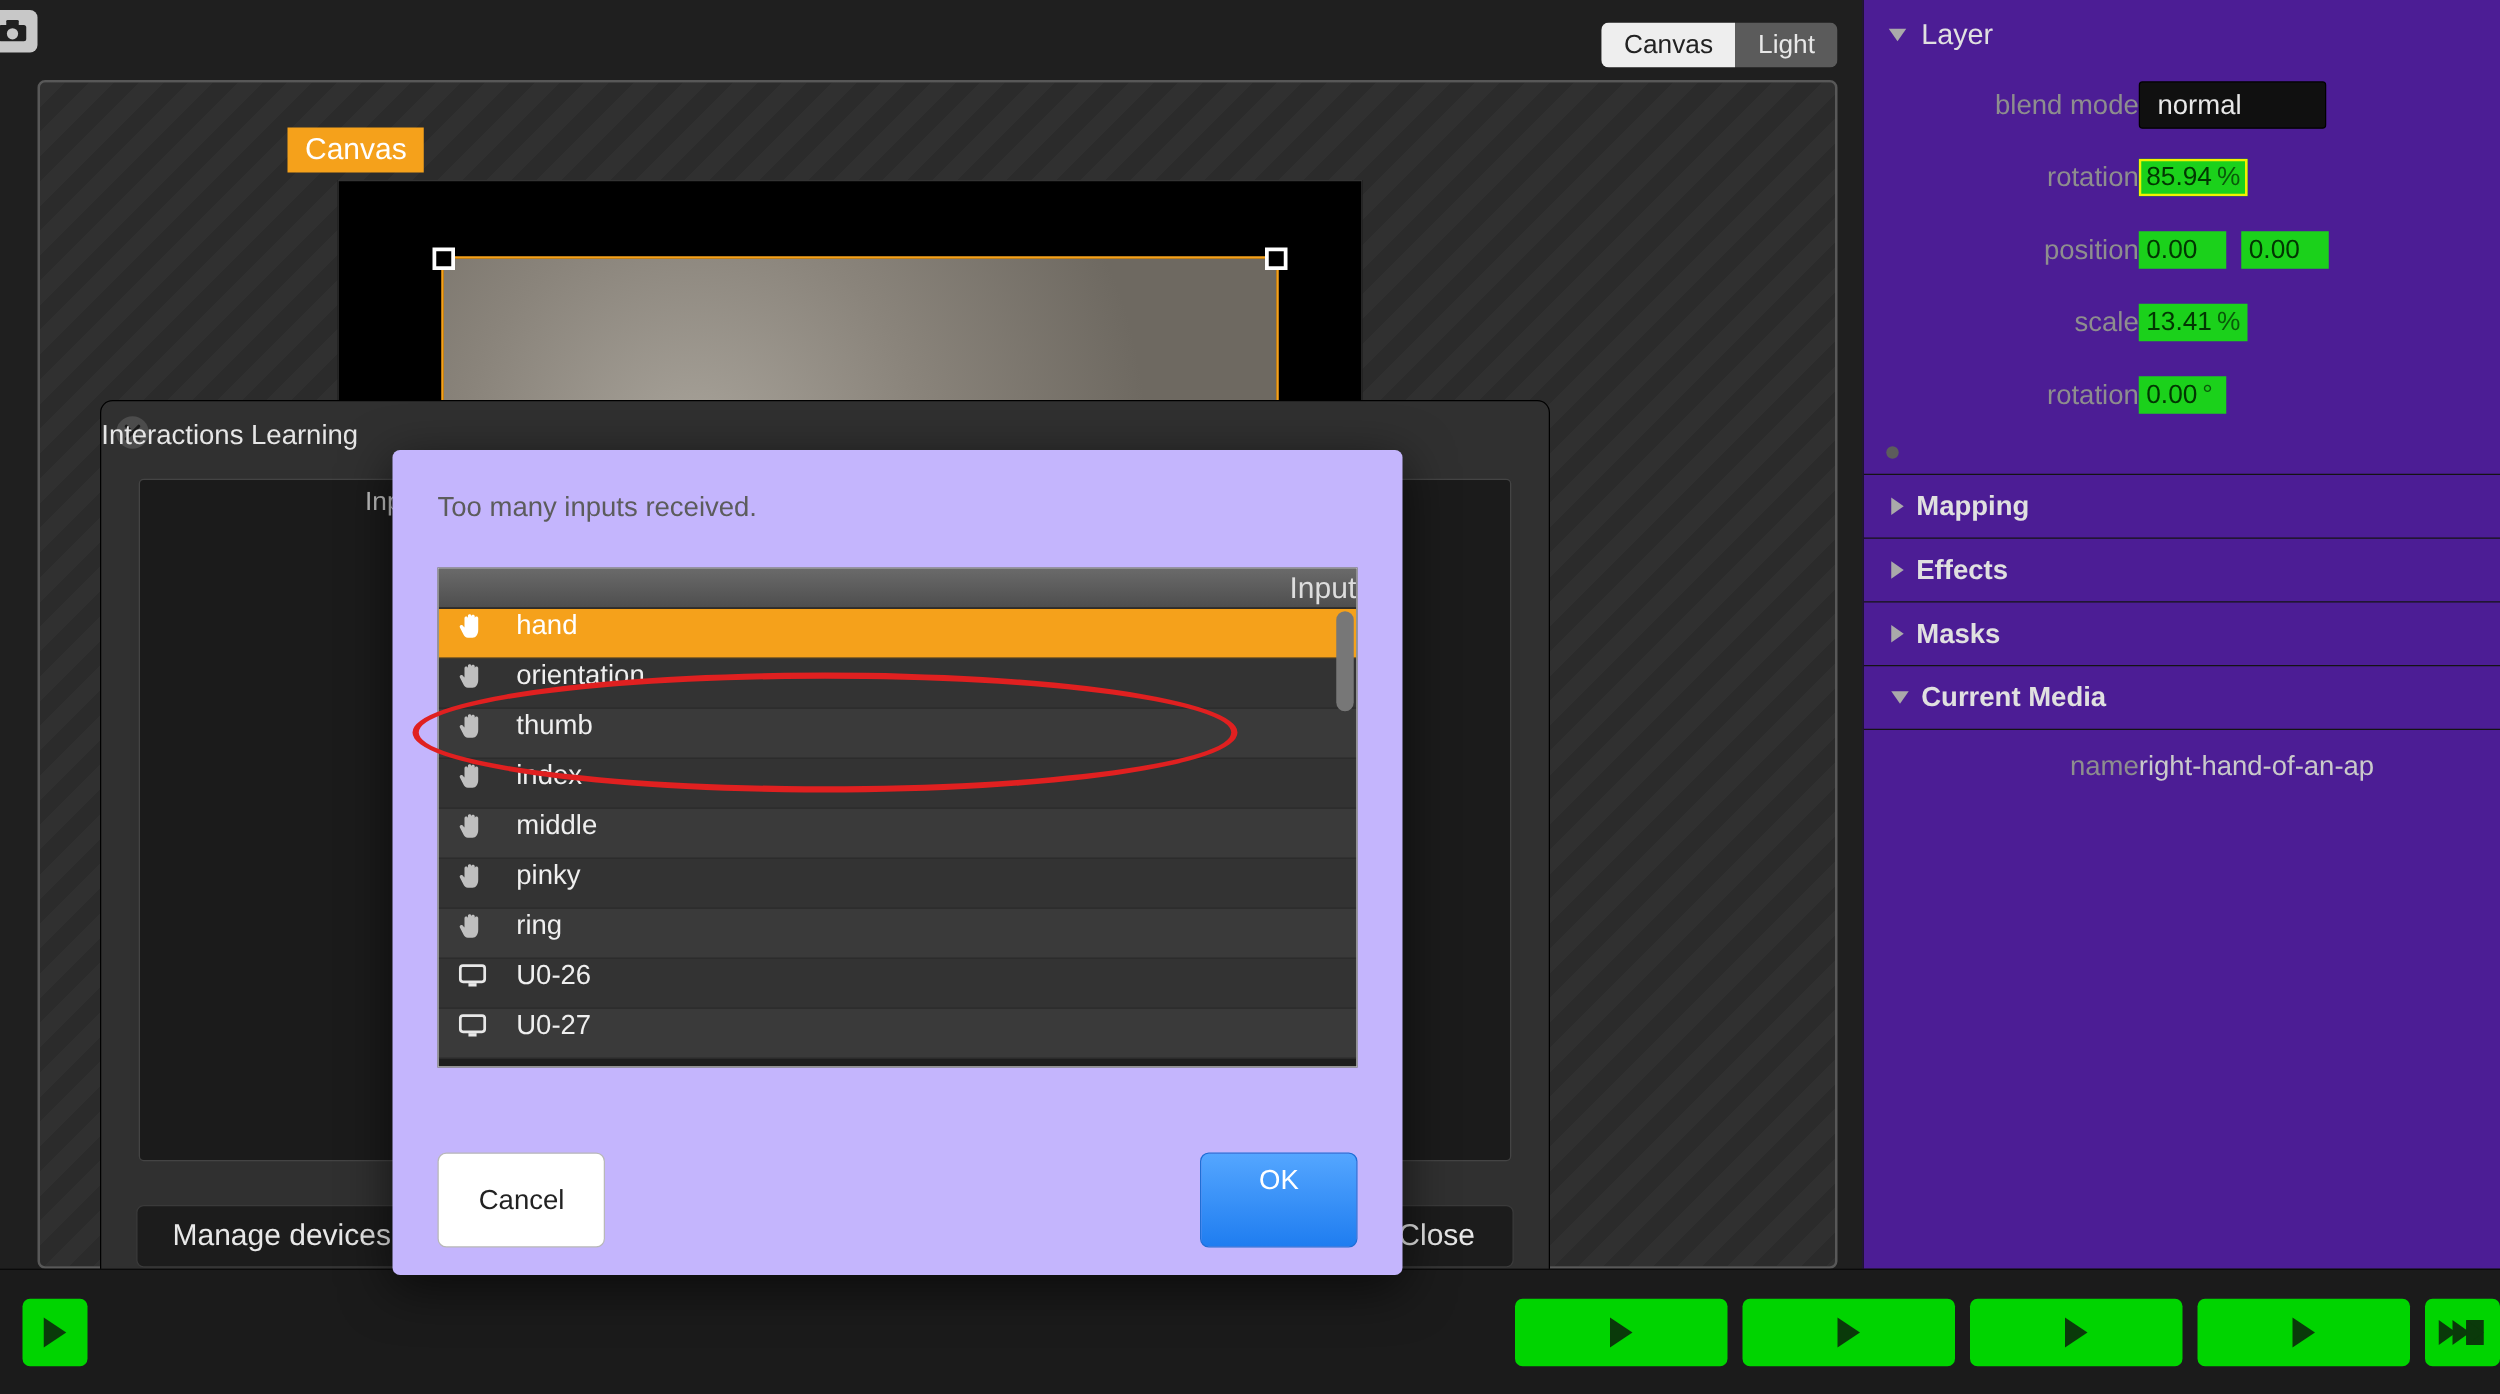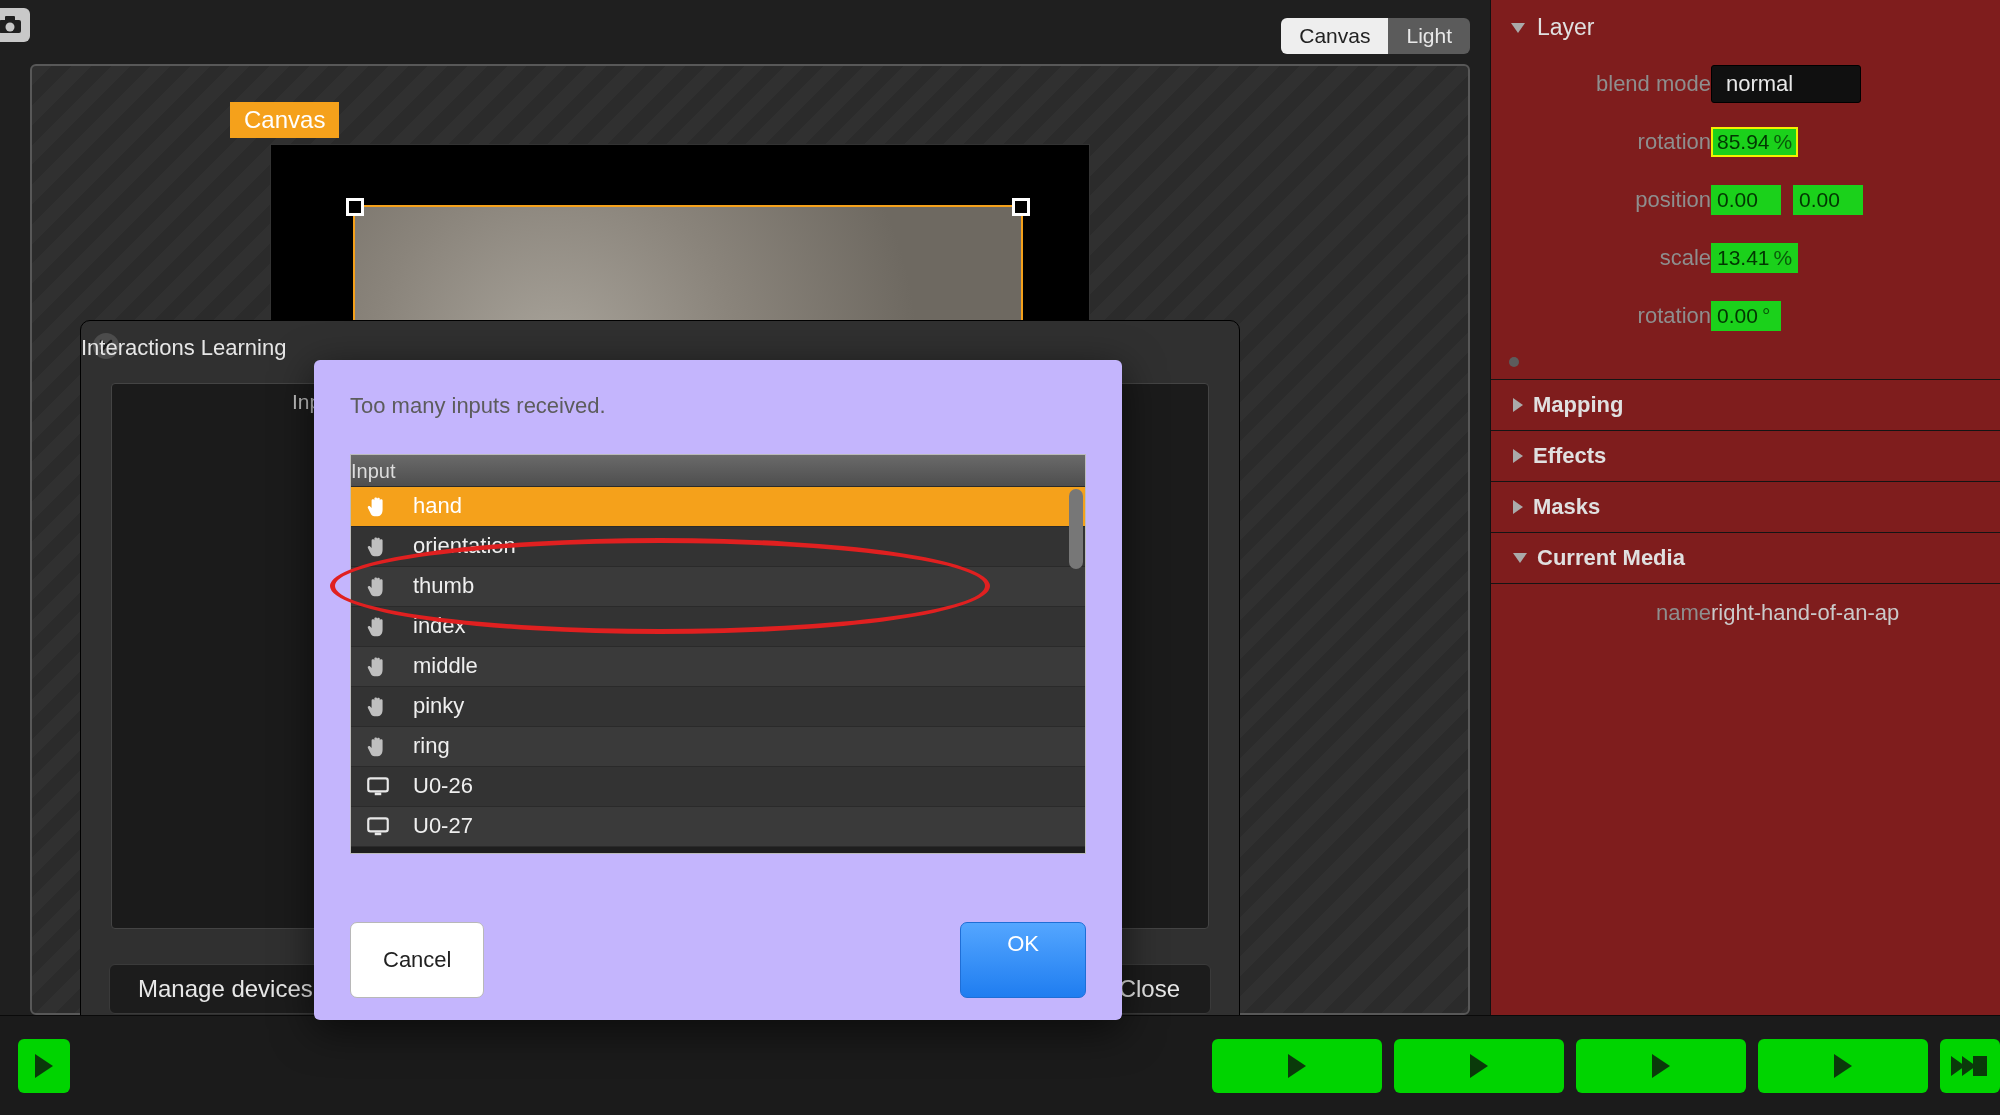--- a/index.html
+++ b/index.html
@@ -63,21 +63,21 @@
       radial-gradient(circle at 30% 40%,#a8a39a 0,#8a847b 35%,#6e6961 70%);
     background-size:cover;
   }
   .handle{width:18px;height:18px;border:3px solid #fff;background:#000;position:absolute;}
   .h-tl{left:-9px;top:-9px;}
   .h-tr{right:-9px;top:-9px;}
 
   
   .inspector{
     position:absolute;right:0;top:0;width:510px;bottom:100px;
-    background:#7f1d1d;border-left:1px solid #111;
+    background:#4c1d95;border-left:1px solid #111;
     font-size:22px;color:var(--text-dim);
     overflow:hidden;
   }
   .insp-section-hdr{
     display:flex;align-items:center;gap:12px;
     padding:14px 20px;color:#e0e0e0;font-size:23px;
   }
   .tri{display:inline-block;border-style:solid;}
   .tri-down{border-width:10px 7px 0 7px;border-color:#aaa transparent transparent transparent;}
   .tri-right{border-width:7px 0 7px 10px;border-color:transparent transparent transparent #aaa;}
@@ -155,26 +155,26 @@
     background:#c4b5fd;border-radius:6px;box-shadow:0 10px 40px rgba(0,0,0,.6);
     color:#222;
   }
   .modal-msg{padding:30px 36px 12px 36px;font-size:22px;color:#5c5c5c;line-height:1.45;}
   .modal-listbox{
     margin:20px 36px 0 36px;height:400px;background:#1e1e1e;border:1px solid #bbb;
     position:relative;overflow:hidden;
   }
   .listbox-hdr{
     height:32px;background:linear-gradient(#6a6a6a,#4e4e4e);
-    text-align:left;color:#ddd;font-size:20px;line-height:32px;
+    text-align:right;color:#ddd;font-size:24px;line-height:32px;
     border-bottom:1px solid #2a2a2a;
   }
   .list-scroll{position:absolute;top:32px;left:0;right:0;bottom:0;overflow:hidden;}
   .list-row{
-    height:40px;display:flex;align-items:center;gap:22px;padding-left:14px;
+    height:40px;display:flex;gap:22px;padding-left:14px;
     color:#efefef;font-size:22px;border-bottom:1px solid #2a2a2a;
   }
   .list-row:nth-child(odd){background:#3a3a3a;}
   .list-row:nth-child(even){background:#333333;}
   .list-row.selected{background:var(--orange);color:#fff;}
   .hand-ico{width:26px;height:26px;display:flex;align-items:flex-end;justify-content:center;}
   .hand-ico svg{width:22px;height:24px;}
   .net-ico{width:26px;height:26px;display:flex;align-items:center;justify-content:center;}
   .scrollbar{
     position:absolute;right:2px;top:34px;width:14px;height:80px;border-radius:7px;background:#777;

